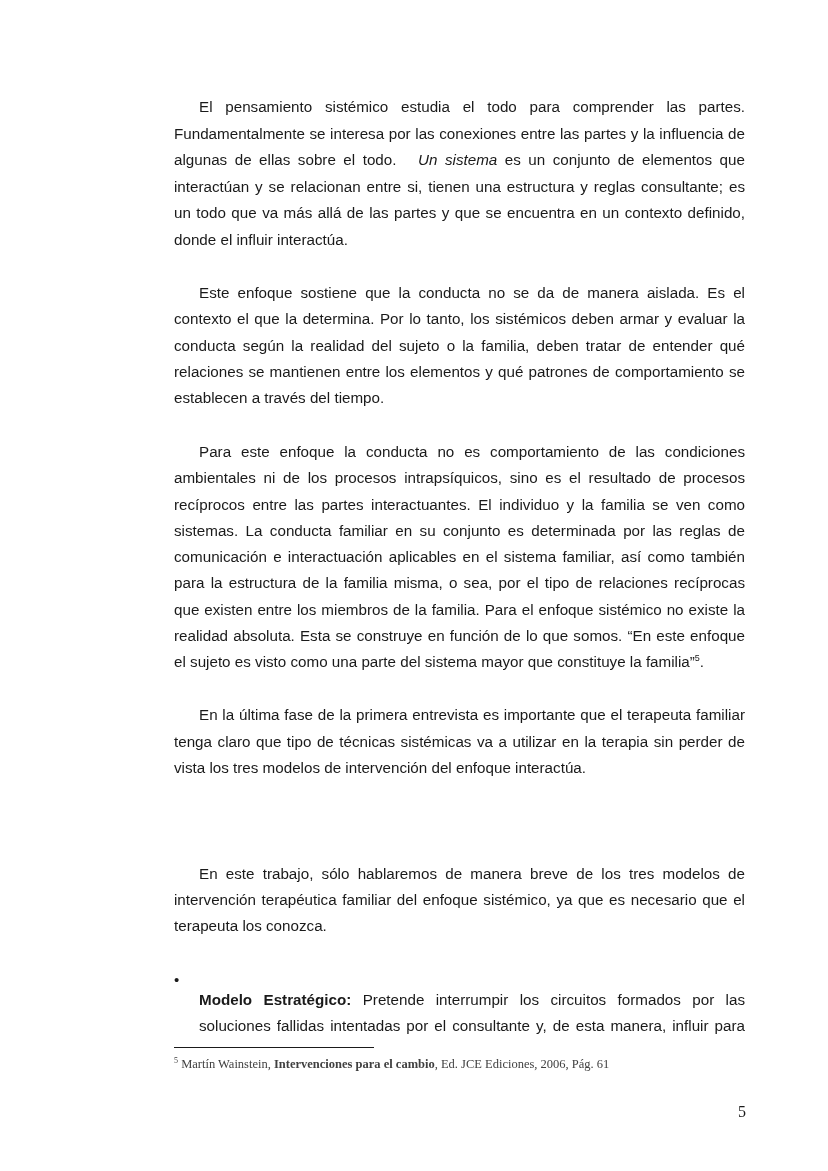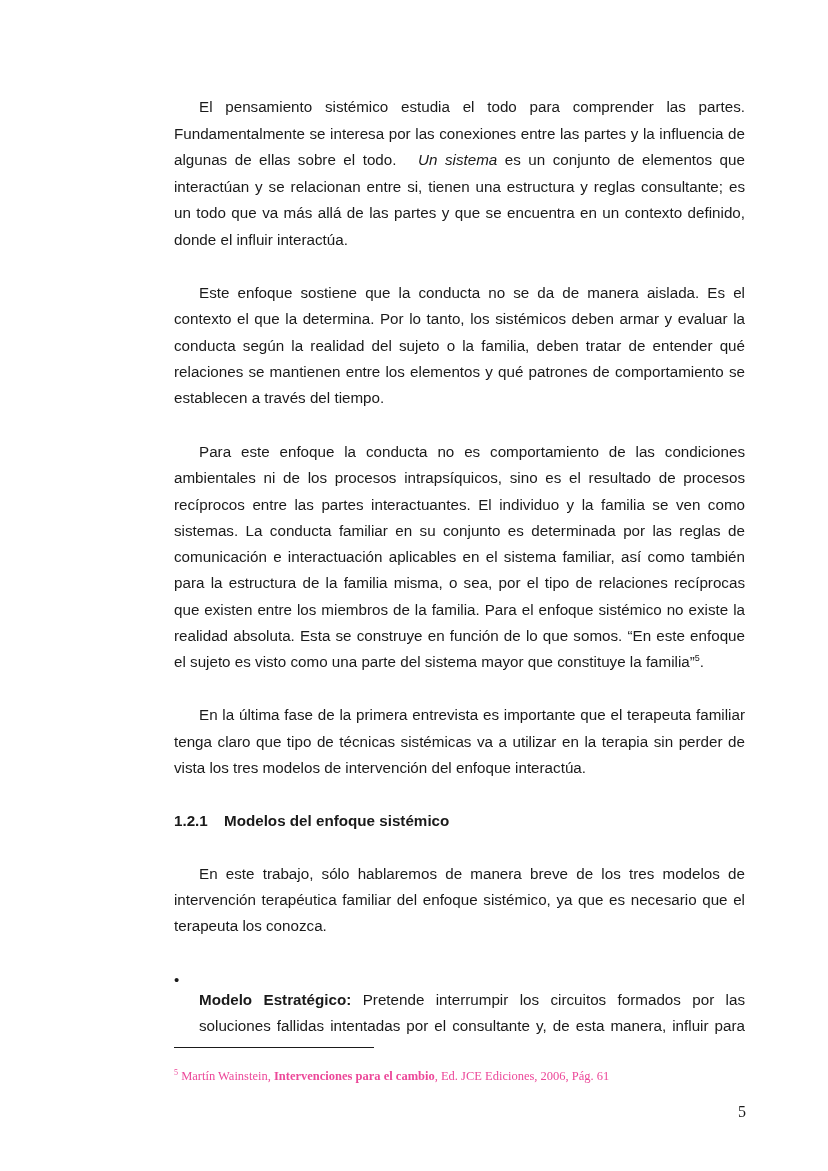--- a/index.html
+++ b/index.html
@@ -44,23 +44,22 @@
   b { font-weight: bold; }
   sup { font-size: 9px; vertical-align: 6px; line-height: 0; }
   .fn-rule { position: absolute; left: 158px; top: 1047px; width: 200px; height: 1px; background: #1a1a1a; }
   .footnote {
     position: absolute;
     left: 158px;
     top: 1055px;
     font-family: "Liberation Serif", serif;
     font-size: 12.5px;
     line-height: 18px;
-    color: #ec4899;
+    color: #404040;
     white-space: nowrap;
-    margin-top: 12px;
   }
   .footnote sup { font-size: 8px; vertical-align: 5px; }
   .page-number {
     position: absolute;
     left: 714px;
     top: 1102px;
     width: 16px;
     text-align: right;
     font-family: "Liberation Serif", serif;
     font-size: 16px;
@@ -101,23 +100,20 @@
     <div class="line" style="top:625px">realidad absoluta. Esta se construye en función de lo que somos. “En este enfoque</div>
     <div class="line last" style="top:651px"><span>el sujeto es visto como una parte del sistema mayor que constituye la familia”</span><sup>5</sup><span>.</span></div>
   </div>
 
   <div>
     <div class="line indent" style="top:704px">En la última fase de la primera entrevista es importante que el terapeuta familiar</div>
     <div class="line" style="top:731px">tenga claro que tipo de técnicas sistémicas va a utilizar en la terapia sin perder de</div>
     <div class="line last" style="top:757px">vista los tres modelos de intervención del enfoque interactúa.</div>
   </div>
 
-  <div class="heading" style="top:810px">
-    <span class="num">1.2.1</span><span>Modelos del enfoque sistémico</span>
-  </div>
 
   <div>
     <div class="line indent" style="top:863px">En este trabajo, sólo hablaremos de manera breve de los tres modelos de</div>
     <div class="line" style="top:889px">intervención terapéutica familiar del enfoque sistémico, ya que es necesario que el</div>
     <div class="line last" style="top:915px">terapeuta los conozca.</div>
   </div>
 
   <div>
     <span class="bullet-dot" style="top:969px">•</span>
     <div class="line bullet-cont" style="top:969px"><b>Modelo Estratégico:</b> <span>Pretende interrumpir los circuitos formados por las</span></div>

